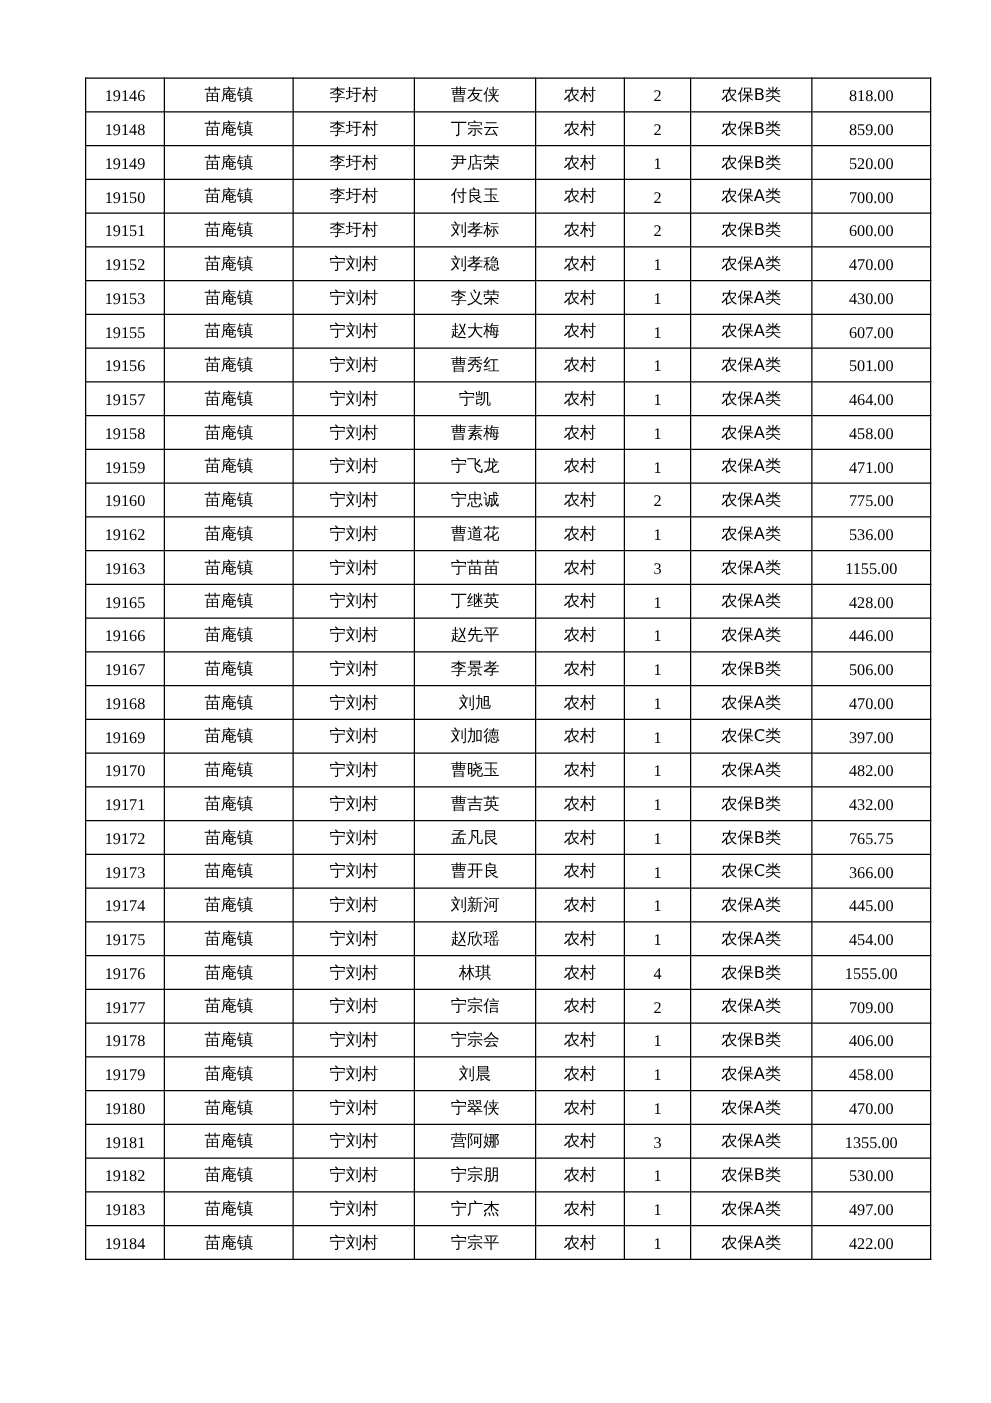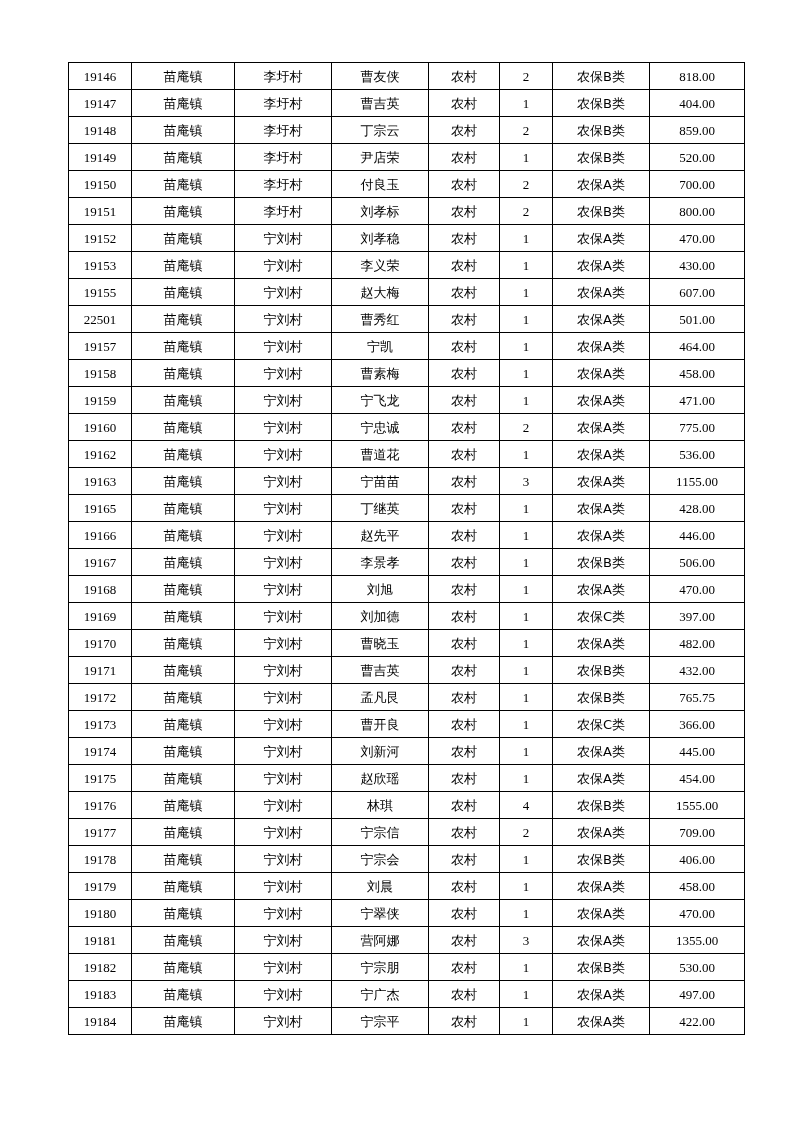--- a/index.html
+++ b/index.html
@@ -56,30 +56,20 @@
           <td class="c-id">19146</td>
           <td class="c-town cjk">苗庵镇</td>
           <td class="c-village cjk">李圩村</td>
           <td class="c-name cjk">曹友侠</td>
           <td class="c-type cjk">农村</td>
           <td class="c-count">2</td>
           <td class="c-class cjk">农保B类</td>
           <td class="c-amount">818.00</td>
         </tr>
         <tr>
-          <td class="c-id">19147</td>
-          <td class="c-town cjk">苗庵镇</td>
-          <td class="c-village cjk">李圩村</td>
-          <td class="c-name cjk">曹吉英</td>
-          <td class="c-type cjk">农村</td>
-          <td class="c-count">1</td>
-          <td class="c-class cjk">农保B类</td>
-          <td class="c-amount">404.00</td>
-        </tr>
-        <tr>
           <td class="c-id">19148</td>
           <td class="c-town cjk">苗庵镇</td>
           <td class="c-village cjk">李圩村</td>
           <td class="c-name cjk">丁宗云</td>
           <td class="c-type cjk">农村</td>
           <td class="c-count">2</td>
           <td class="c-class cjk">农保B类</td>
           <td class="c-amount">859.00</td>
         </tr>
         <tr>
@@ -103,21 +93,21 @@
           <td class="c-amount">700.00</td>
         </tr>
         <tr>
           <td class="c-id">19151</td>
           <td class="c-town cjk">苗庵镇</td>
           <td class="c-village cjk">李圩村</td>
           <td class="c-name cjk">刘孝标</td>
           <td class="c-type cjk">农村</td>
           <td class="c-count">2</td>
           <td class="c-class cjk">农保B类</td>
-          <td class="c-amount">800.00</td>
+          <td class="c-amount">600.00</td>
         </tr>
         <tr>
           <td class="c-id">19152</td>
           <td class="c-town cjk">苗庵镇</td>
           <td class="c-village cjk">宁刘村</td>
           <td class="c-name cjk">刘孝稳</td>
           <td class="c-type cjk">农村</td>
           <td class="c-count">1</td>
           <td class="c-class cjk">农保A类</td>
           <td class="c-amount">470.00</td>
@@ -136,21 +126,21 @@
           <td class="c-id">19155</td>
           <td class="c-town cjk">苗庵镇</td>
           <td class="c-village cjk">宁刘村</td>
           <td class="c-name cjk">赵大梅</td>
           <td class="c-type cjk">农村</td>
           <td class="c-count">1</td>
           <td class="c-class cjk">农保A类</td>
           <td class="c-amount">607.00</td>
         </tr>
         <tr>
-          <td class="c-id">22501</td>
+          <td class="c-id">19156</td>
           <td class="c-town cjk">苗庵镇</td>
           <td class="c-village cjk">宁刘村</td>
           <td class="c-name cjk">曹秀红</td>
           <td class="c-type cjk">农村</td>
           <td class="c-count">1</td>
           <td class="c-class cjk">农保A类</td>
           <td class="c-amount">501.00</td>
         </tr>
         <tr>
           <td class="c-id">19157</td>

